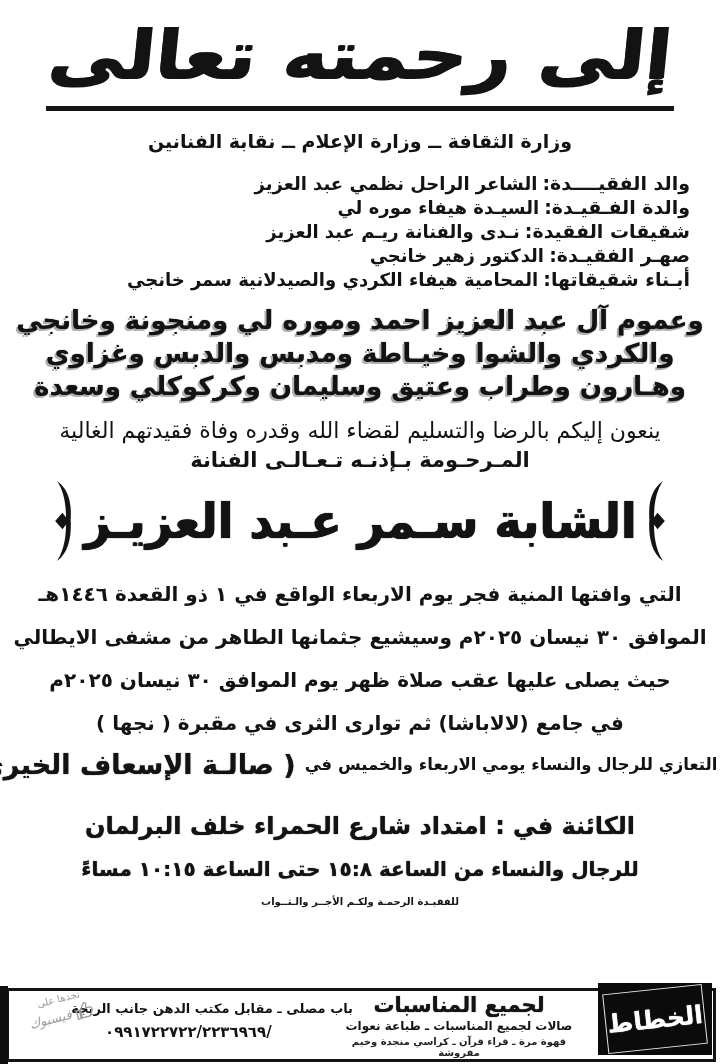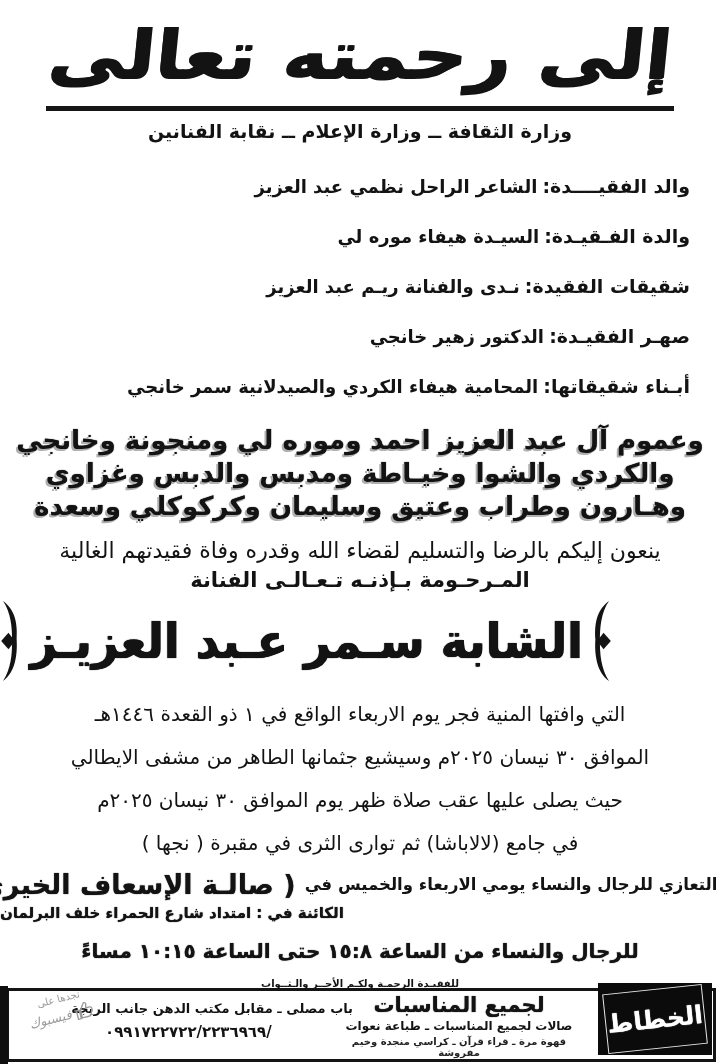--- a/index.html
+++ b/index.html
@@ -8,50 +8,50 @@
     direction:rtl;font-family:"DejaVu Sans",sans-serif;position:relative;overflow:hidden;
   }
   
   .calligraphy-header{
     margin-top:6px;height:96px;line-height:96px;text-align:center;
     font-size:60px;font-weight:bold;white-space:nowrap;
     transform:scale(1.28,1.12) skewX(-5deg);transform-origin:center;
     text-shadow:1px 0 0 currentColor,0 1px 0 currentColor;
   }
   .divider{width:628px;height:5px;background:#161616;margin:4px auto 0;}
-  .subtitle{text-align:center;font-weight:bold;font-size:19px;margin-top:9px;}
+  .subtitle{text-align:center;font-weight:bold;font-size:19px;margin-top:19px;}
   
   .family-list{margin:20px 30px 0 0;}
-  .family-row{line-height:48px;white-space:nowrap;padding-left:33px;}
+  .family-row{line-height:23px;white-space:nowrap;padding-left:33px;}
   .family-label{font-weight:bold;font-size:19px;}
   .family-value{font-weight:bold;font-size:18px;}
   
   .clans{margin-top:12px;text-align:center;font-weight:bold;}
   .clans-line{
     font-size:26px;line-height:33px;white-space:nowrap;
     text-shadow:-2px 2px 0 #b0b0b0,0 0 1px #000;
     text-align:center;
   }
   .submission-line{margin-top:13px;text-align:center;font-size:22px;line-height:30px;white-space:nowrap;}
   .intro-line{text-align:center;font-size:21px;font-weight:bold;line-height:29px;}
   
-  .name-row{margin-top:4px;height:84px;display:flex;align-items:center;justify-content:flex-end;gap:4px;}
+  .name-row{margin-top:4px;height:84px;display:flex;align-items:center;justify-content:center;gap:4px;}
   .big-name{
     font-size:46px;font-weight:bold;white-space:nowrap;
     text-shadow:1px 0 0 currentColor,0 0 1px currentColor;transform:scaleY(1.06);
   }
   .bracket{flex:0 0 auto;}
   .bracket.flip{transform:scaleX(-1);}
   
-  .details{margin-top:10px;text-align:center;font-weight:normal;font-size:20px;}
+  .details{margin-top:10px;text-align:center;font-weight:bold;font-size:20px;}
   .detail-line{line-height:43px;white-space:nowrap;}
   .condolence-row{margin-top:4px;display:flex;justify-content:center;align-items:center;gap:9px;white-space:nowrap;}
   .cond-prefix{font-size:16.5px;font-weight:bold;}
   .cond-hall{font-size:27px;font-weight:bold;text-shadow:0 0 1px currentColor;}
-  .location-line{margin-top:4px;text-align:left;font-size:15px;font-weight:bold;text-shadow:0 0 1px currentColor;}
+  .location-line{margin-top:32px;text-align:center;font-size:24px;font-weight:bold;text-shadow:0 0 1px currentColor;}
   .times-line{margin-top:17px;text-align:center;font-size:20px;font-weight:bold;text-shadow:0 0 1px currentColor;}
   .closing-line{margin-top:15px;text-align:center;font-size:10px;font-weight:bold;}
   
   .footer{position:absolute;left:6px;right:4px;bottom:2px;height:68px;border:3px solid #141414;background:#fff;}
   .edge-bar{position:absolute;left:0;bottom:0;width:8px;height:78px;background:#0f0f0f;}
   .logo-box{
     position:absolute;right:1px;top:-8px;width:114px;height:72px;background:#0b0b0b;
     display:flex;align-items:center;justify-content:center;
   }
   .logo-inner{

